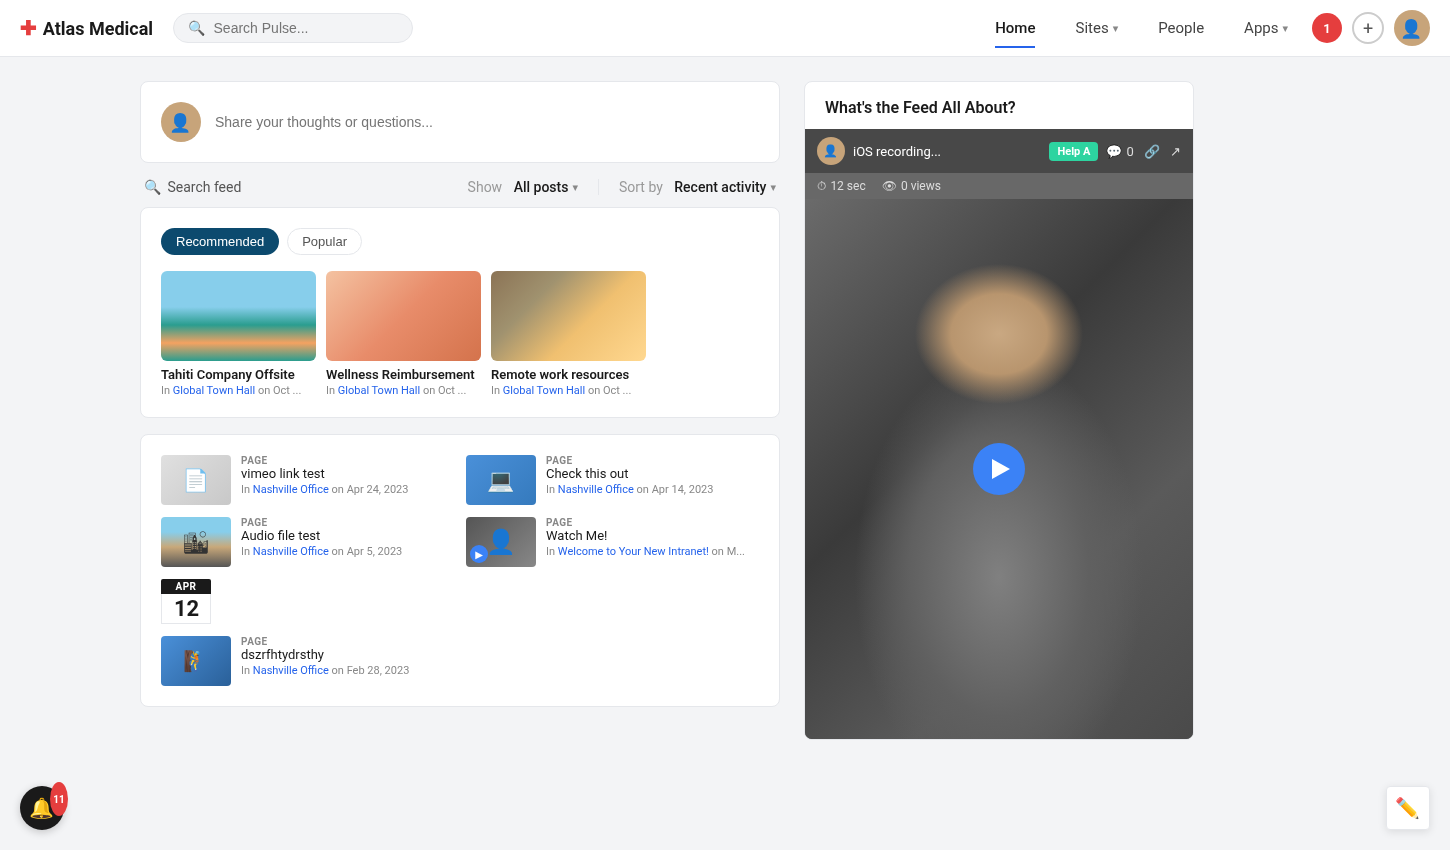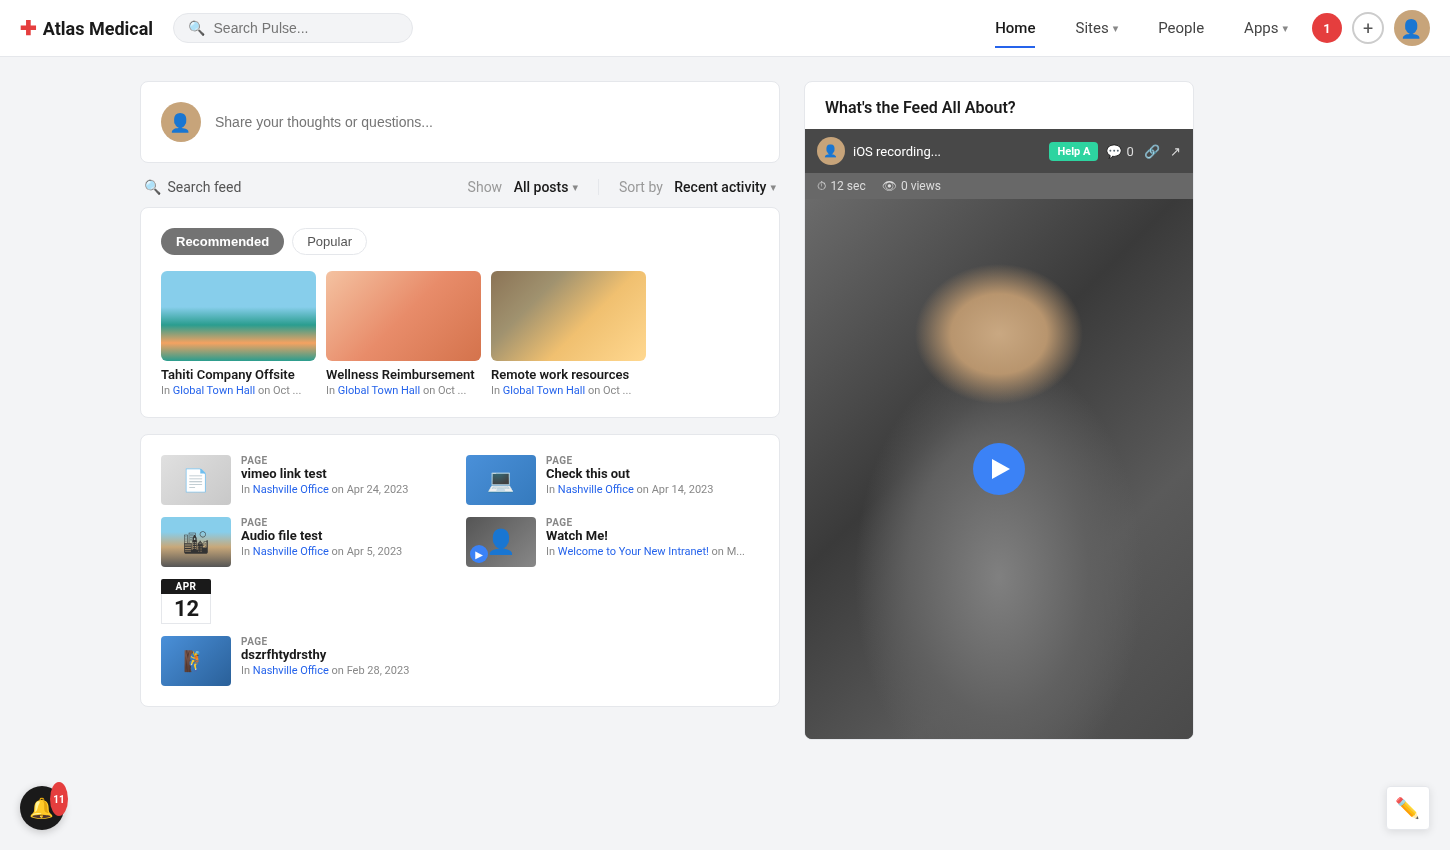--- a/index.html
+++ b/index.html
@@ -201,23 +201,22 @@
       margin-bottom: 16px;
     }
     .tab-btn {
       padding: 5px 14px;
       border-radius: 20px;
       font-size: 13px;
       cursor: pointer;
       border: 1px solid transparent;
     }
     .tab-btn.active {
-      background: #737373;
+      background: #0c4a6e;
       color: #fff;
-      font-weight: bold;
     }
     .tab-btn.inactive {
       background: #fff;
       border: 1px solid #e5e7eb;
       color: #555;
     }
     .picks-grid {
       display: flex;
       gap: 10px;
       overflow: hidden;
@@ -260,21 +259,21 @@
       width: 70px; height: 50px;
       border-radius: 4px;
       overflow: hidden;
       flex-shrink: 0;
       background: #ddd;
       display: flex; align-items: center; justify-content: center;
       font-size: 22px;
     }
     .pub-info {}
     .pub-type { font-size: 10px; font-weight: 700; color: #888; letter-spacing: 0.5px; }
-    .pub-title { font-size: 13px; font-weight: 700; color: #1a1a1a; margin-bottom: 2px; }
+    .pub-title { font-size: 13px; font-weight: 400; color: #1a1a1a; margin-bottom: 2px; }
     .pub-meta { font-size: 11px; color: #888; }
     .pub-meta a { color: #2563eb; text-decoration: none; }
 
     
     .event-section { margin-top: 12px; }
     .event-item {
       display: flex;
       gap: 10px;
       align-items: flex-start;
       cursor: pointer;

